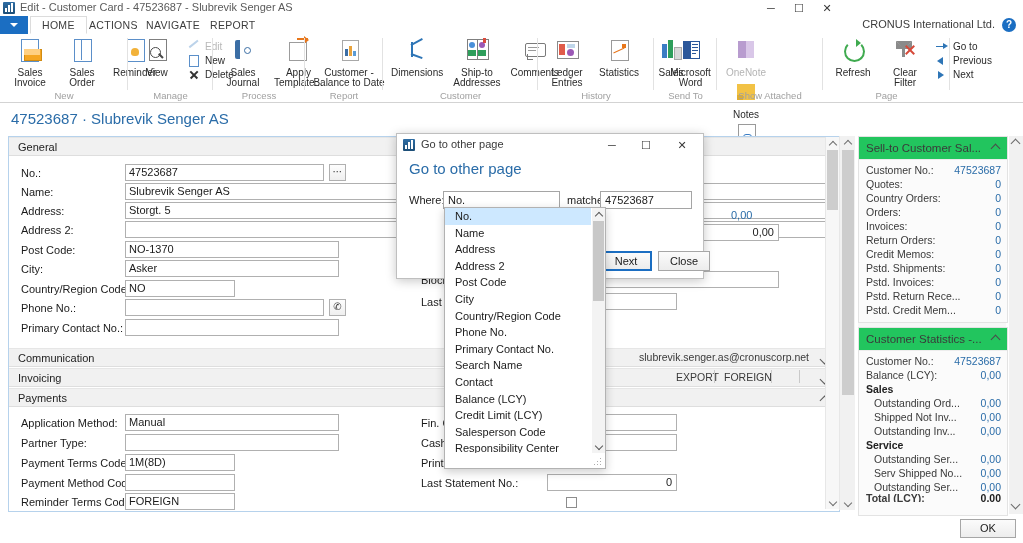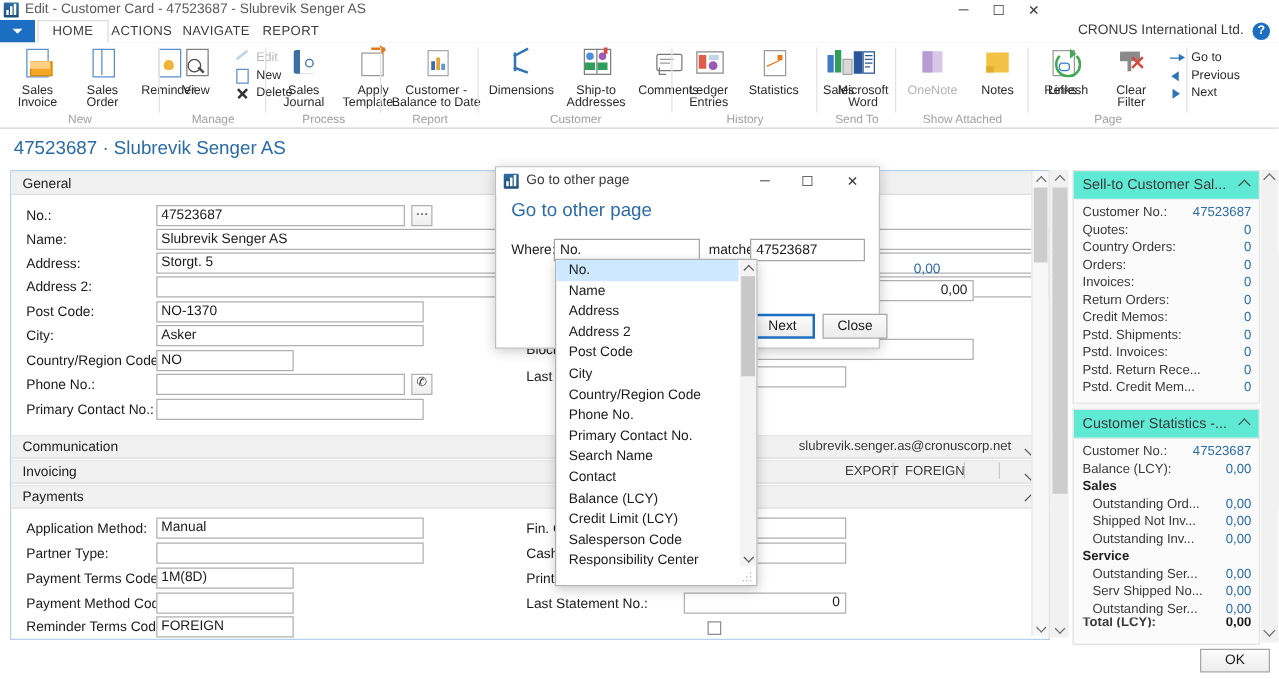--- a/index.html
+++ b/index.html
@@ -86,21 +86,21 @@
   
   .vscroll{position:absolute;width:13px;background:#f7f7f7;border-left:1px solid #e7e7e7;}
   .vscroll .arr{position:absolute;left:0;width:13px;height:13px;display:flex;align-items:center;justify-content:center;}
   .vscroll .arr i{width:5px;height:5px;border-right:1.3px solid #707070;border-bottom:1.3px solid #707070;}
   .vscroll .thumb{position:absolute;left:1px;width:11px;background:#cdcdcd;}
 
   
   .fact{position:absolute;top:136px;background:#f7f7f7;}
   .factbox{position:absolute;left:0;width:148px;background:#fbfbfb;border:1px solid #e3e3e3;}
   .fbhead{position:relative;height:22px;line-height:22px;padding-left:7px;font-size:11.5px;color:#3a3a3a;
-    border-bottom:1px solid #ededed;background:#5eead4;}
+    border-bottom:1px solid #ededed;background:#22c55e;}
   .fbhead .caret{position:absolute;right:8px;top:8px;width:6px;height:6px;
     border-left:1.4px solid #4b4b4b;border-top:1.4px solid #4b4b4b;transform:rotate(45deg);}
   .fbrow{position:relative;height:14px;line-height:14px;font-size:10.5px;padding:0 6px 0 7px;}
   .fbrow .k{color:#3a3a3a;white-space:nowrap;}
   .fbrow .v{position:absolute;right:6px;top:0;color:#2a6ca8;}
   .fbrow.group .k{font-weight:bold;color:#222;}
   .fbrow.indent .k{padding-left:8px;}
   .fbrow.cut{overflow:hidden;}
 
   
@@ -368,21 +368,21 @@
           </div>
           <div class="lbl">Microsoft
 Word</div>
         </div>
       </div>
       <div class="gname">Send To</div>
       <div class="sep"></div>
     </div>
 
     <div class="rgroup" style="left:717px;width:106px;">
-      <div class="ritems" style="left:3px;">
+      <div class="ritems" style="left:3px;flex-direction:column;">
         <div class="ritem dim">
           <div class="ico">
             <div class="bar" style="left:7px;top:5px;width:16px;height:17px;background:#d9c7e8;"></div>
             <div class="bar" style="left:7px;top:5px;width:8px;height:17px;background:#b89ccf;"></div>
           </div>
           <div class="lbl">OneNote</div>
         </div>
         <div class="ritem">
           <div class="ico">
             <div class="bar" style="left:6px;top:6px;width:18px;height:16px;background:#f2c245;"></div>

